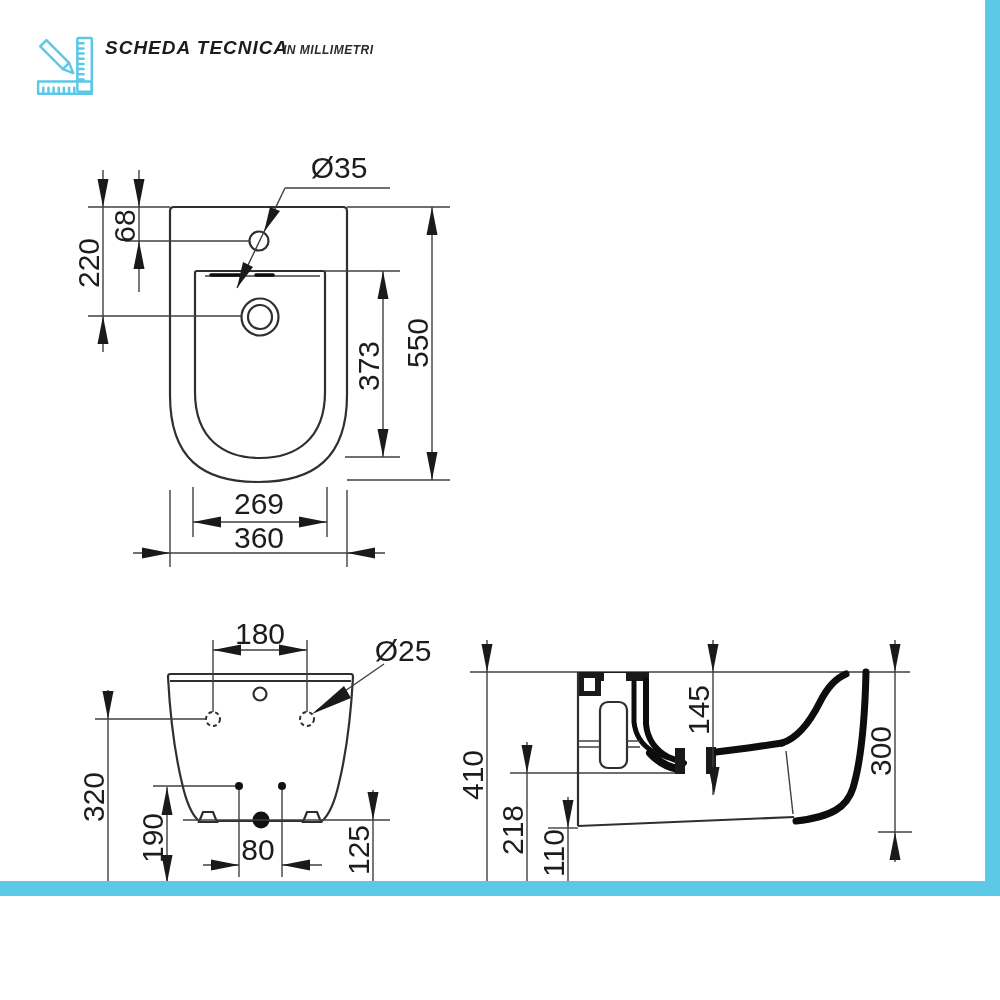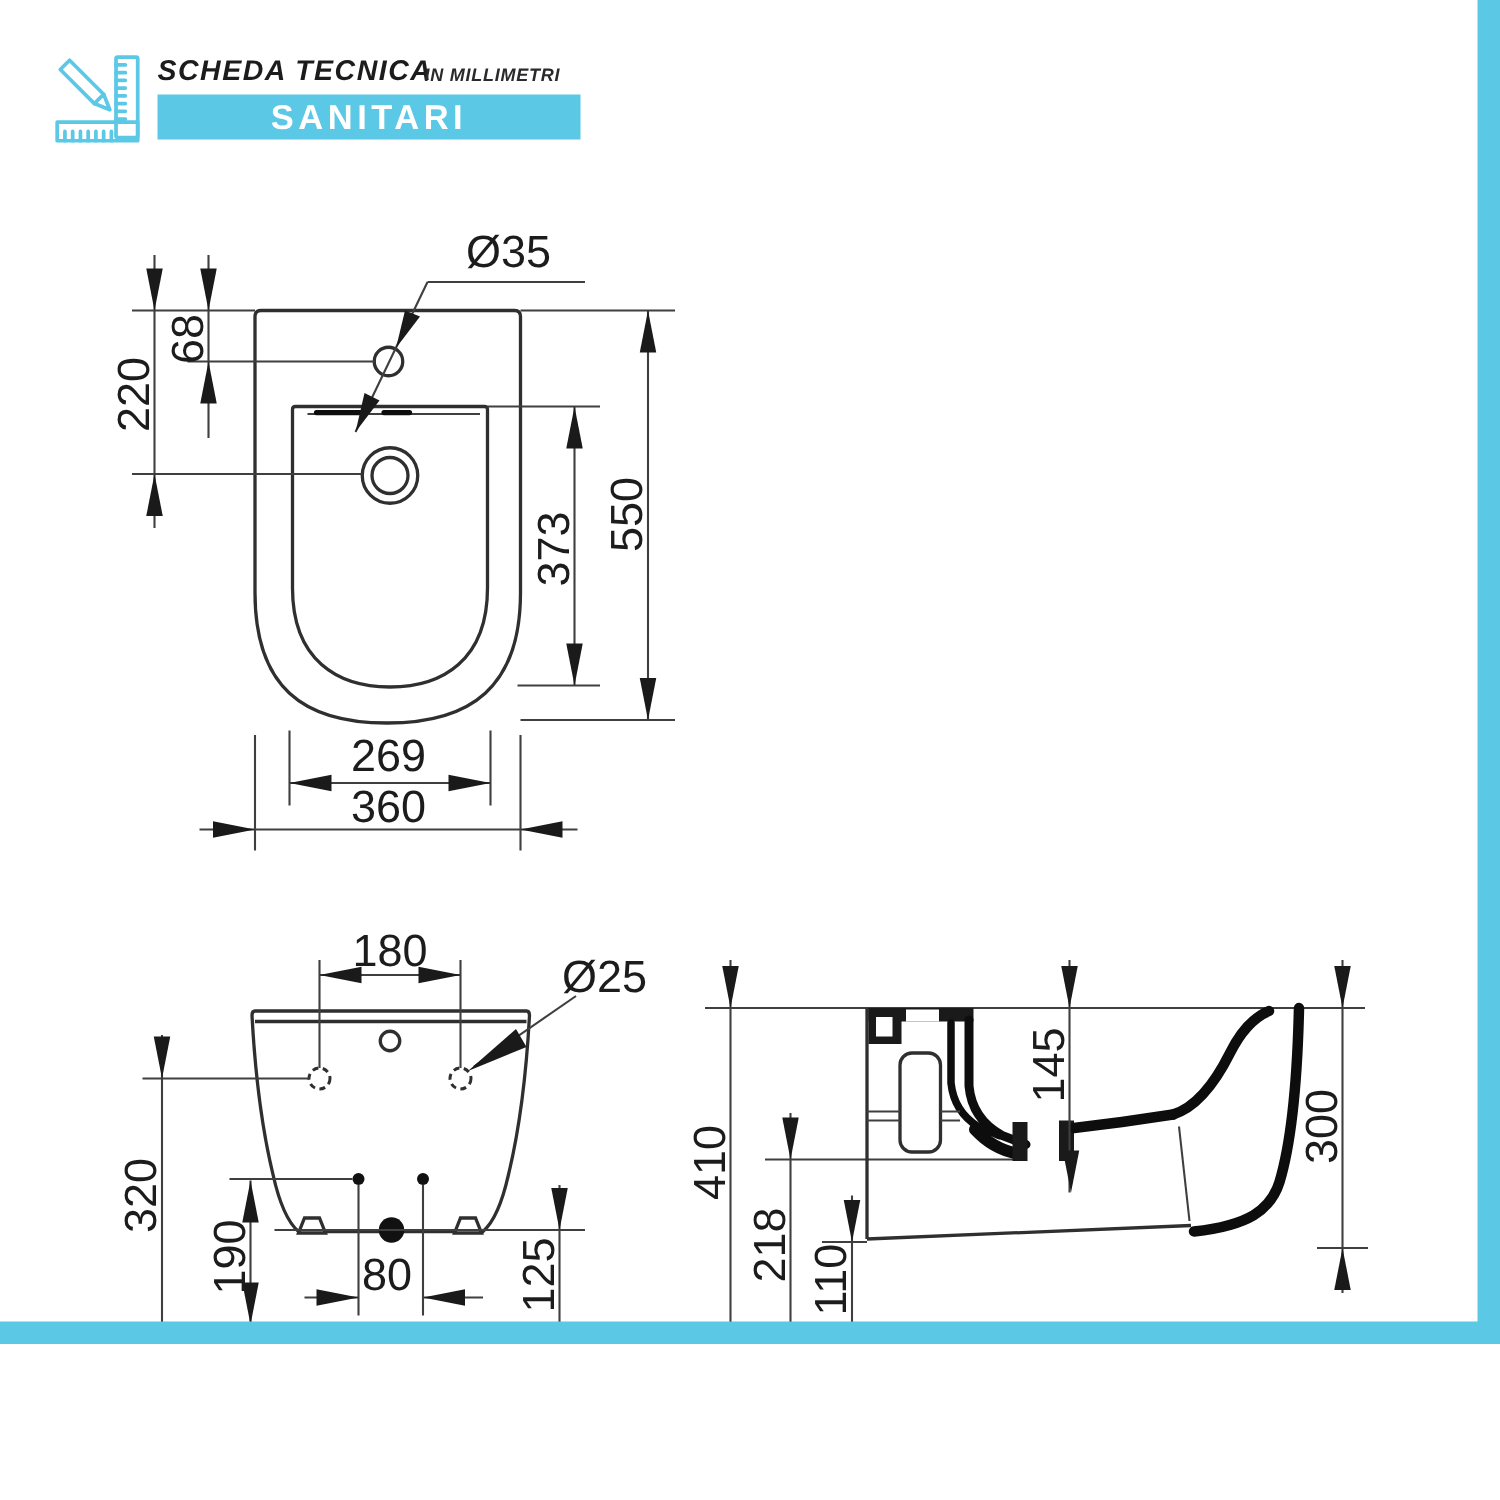--- a/index.html
+++ b/index.html
@@ -40,21 +40,20 @@
     <svg id="logo-icon" width="64" height="62" viewBox="0 0 62 60">
       <path class="icon-stroke" d="M6 10 L12 4 L34 26 L38 36 L28 32 Z"></path>
       <path class="icon-stroke" d="M28 32 L34 26"></path>
       <rect class="icon-stroke" x="42" y="2" width="14" height="52" rx="1"></rect>
       <path class="icon-stroke" d="M42 7h6M42 12h6M42 17h6M42 22h6M42 27h6M42 32h6M42 37h6M42 42h6"></path>
       <rect class="icon-stroke" x="4" y="44" width="52" height="12"></rect>
       <path class="icon-stroke" d="M9 50v6M14 50v6M19 50v6M24 50v6M29 50v6M34 50v6M39 50v6"></path>
     </svg>
     <div id="title">SCHEDA TECNICA</div>
     <div id="subtitle">IN MILLIMETRI</div>
-    <div id="badge">SANITARI</div>
   </div>
 
   <svg id="drawing" width="1000" height="1000" viewBox="0 0 1000 1000">
 
     <g>
       <path class="outline" d="M 174,207 H 343 Q 347,207 347,211 V 395 C 347,458 314,482 258,482 C 202,482 170,458 170,395 V 211 Q 170,207 174,207 Z"></path>
       <path class="outline" d="M 197,271 H 323 Q 325,271 325,273 V 392 C 325,440 295,458 260,458 C 225,458 195,440 195,392 V 273 Q 195,271 197,271 Z"></path>
       <line class="thin" x1="205" y1="276" x2="320" y2="276"></line>
       <path class="thick" stroke-width="3.5" d="M 211,275 H 240 M 256,275 H 273"></path>
       <circle class="outline" cx="259" cy="241" r="9.5"></circle>

